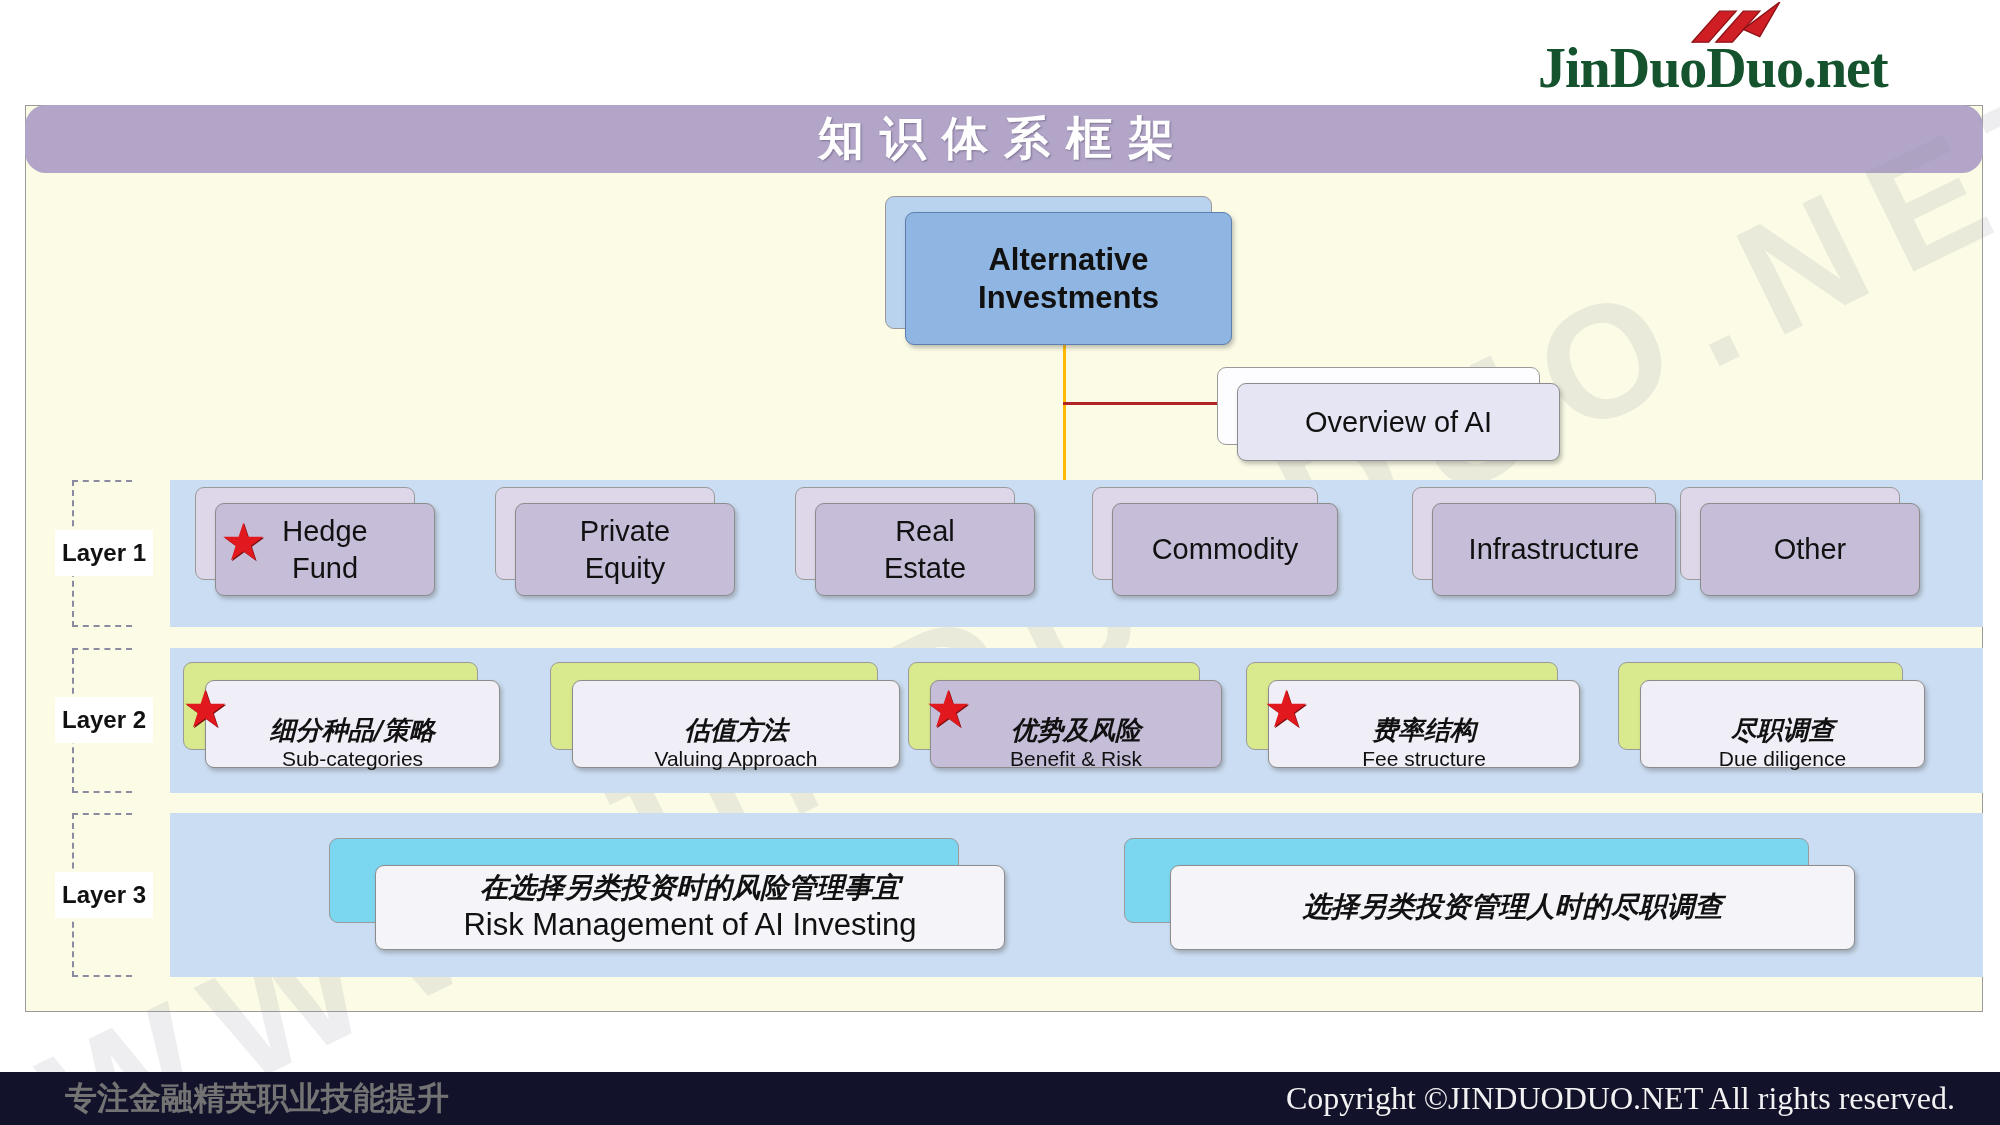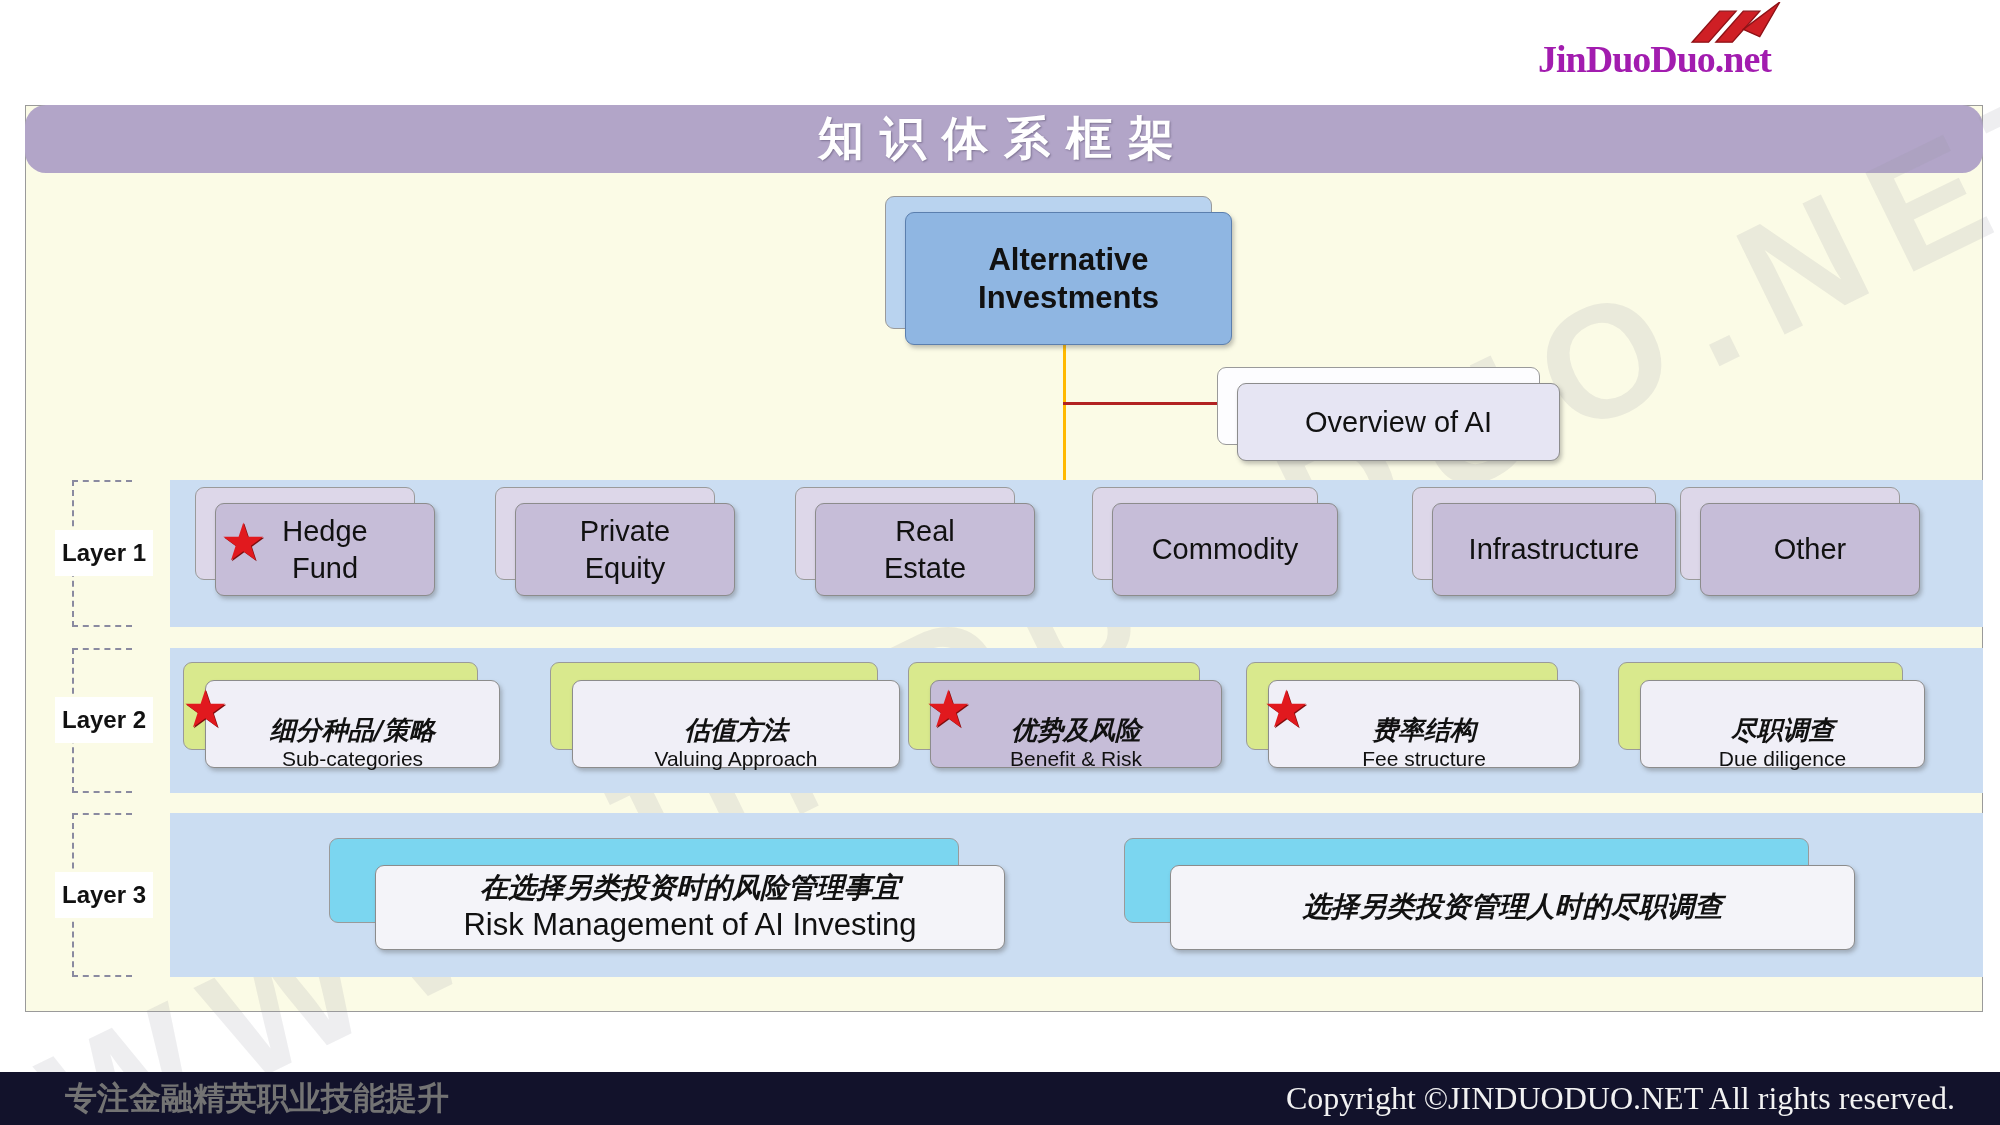--- a/index.html
+++ b/index.html
@@ -5,22 +5,22 @@
   html,body { margin:0; padding:0; background:#ffffff; }
   .stage {
     position:relative; width:2000px; height:1125px; overflow:hidden;
     background:#ffffff; font-family:"Liberation Sans", sans-serif; color:#111;
   }
 
   
   .logo { position:absolute; top:2px; right:22px; width:440px; text-align:left; }
   .logo svg { display:block; margin-left:150px; }
   .logo-text {
-    font-family:"Liberation Serif", serif; font-weight:bold; font-size:38px;
-    color:#a21caf; letter-spacing:-1px; line-height:1.0; margin-top:-4px;
+    font-family:"Liberation Serif", serif; font-weight:bold; font-size:56px;
+    color:#14532d; letter-spacing:-1px; line-height:1.0; margin-top:-4px;
   }
 
   
   .frame {
     position:absolute; left:25px; top:105px; width:1958px; height:907px;
     background:#FBFBE6; border:1px solid #9a9a9a; box-sizing:border-box;
   }
   .title-band {
     position:absolute; left:25px; top:105px; width:1958px; height:68px;
     background:#B2A5C8; display:flex; align-items:center; justify-content:center;

